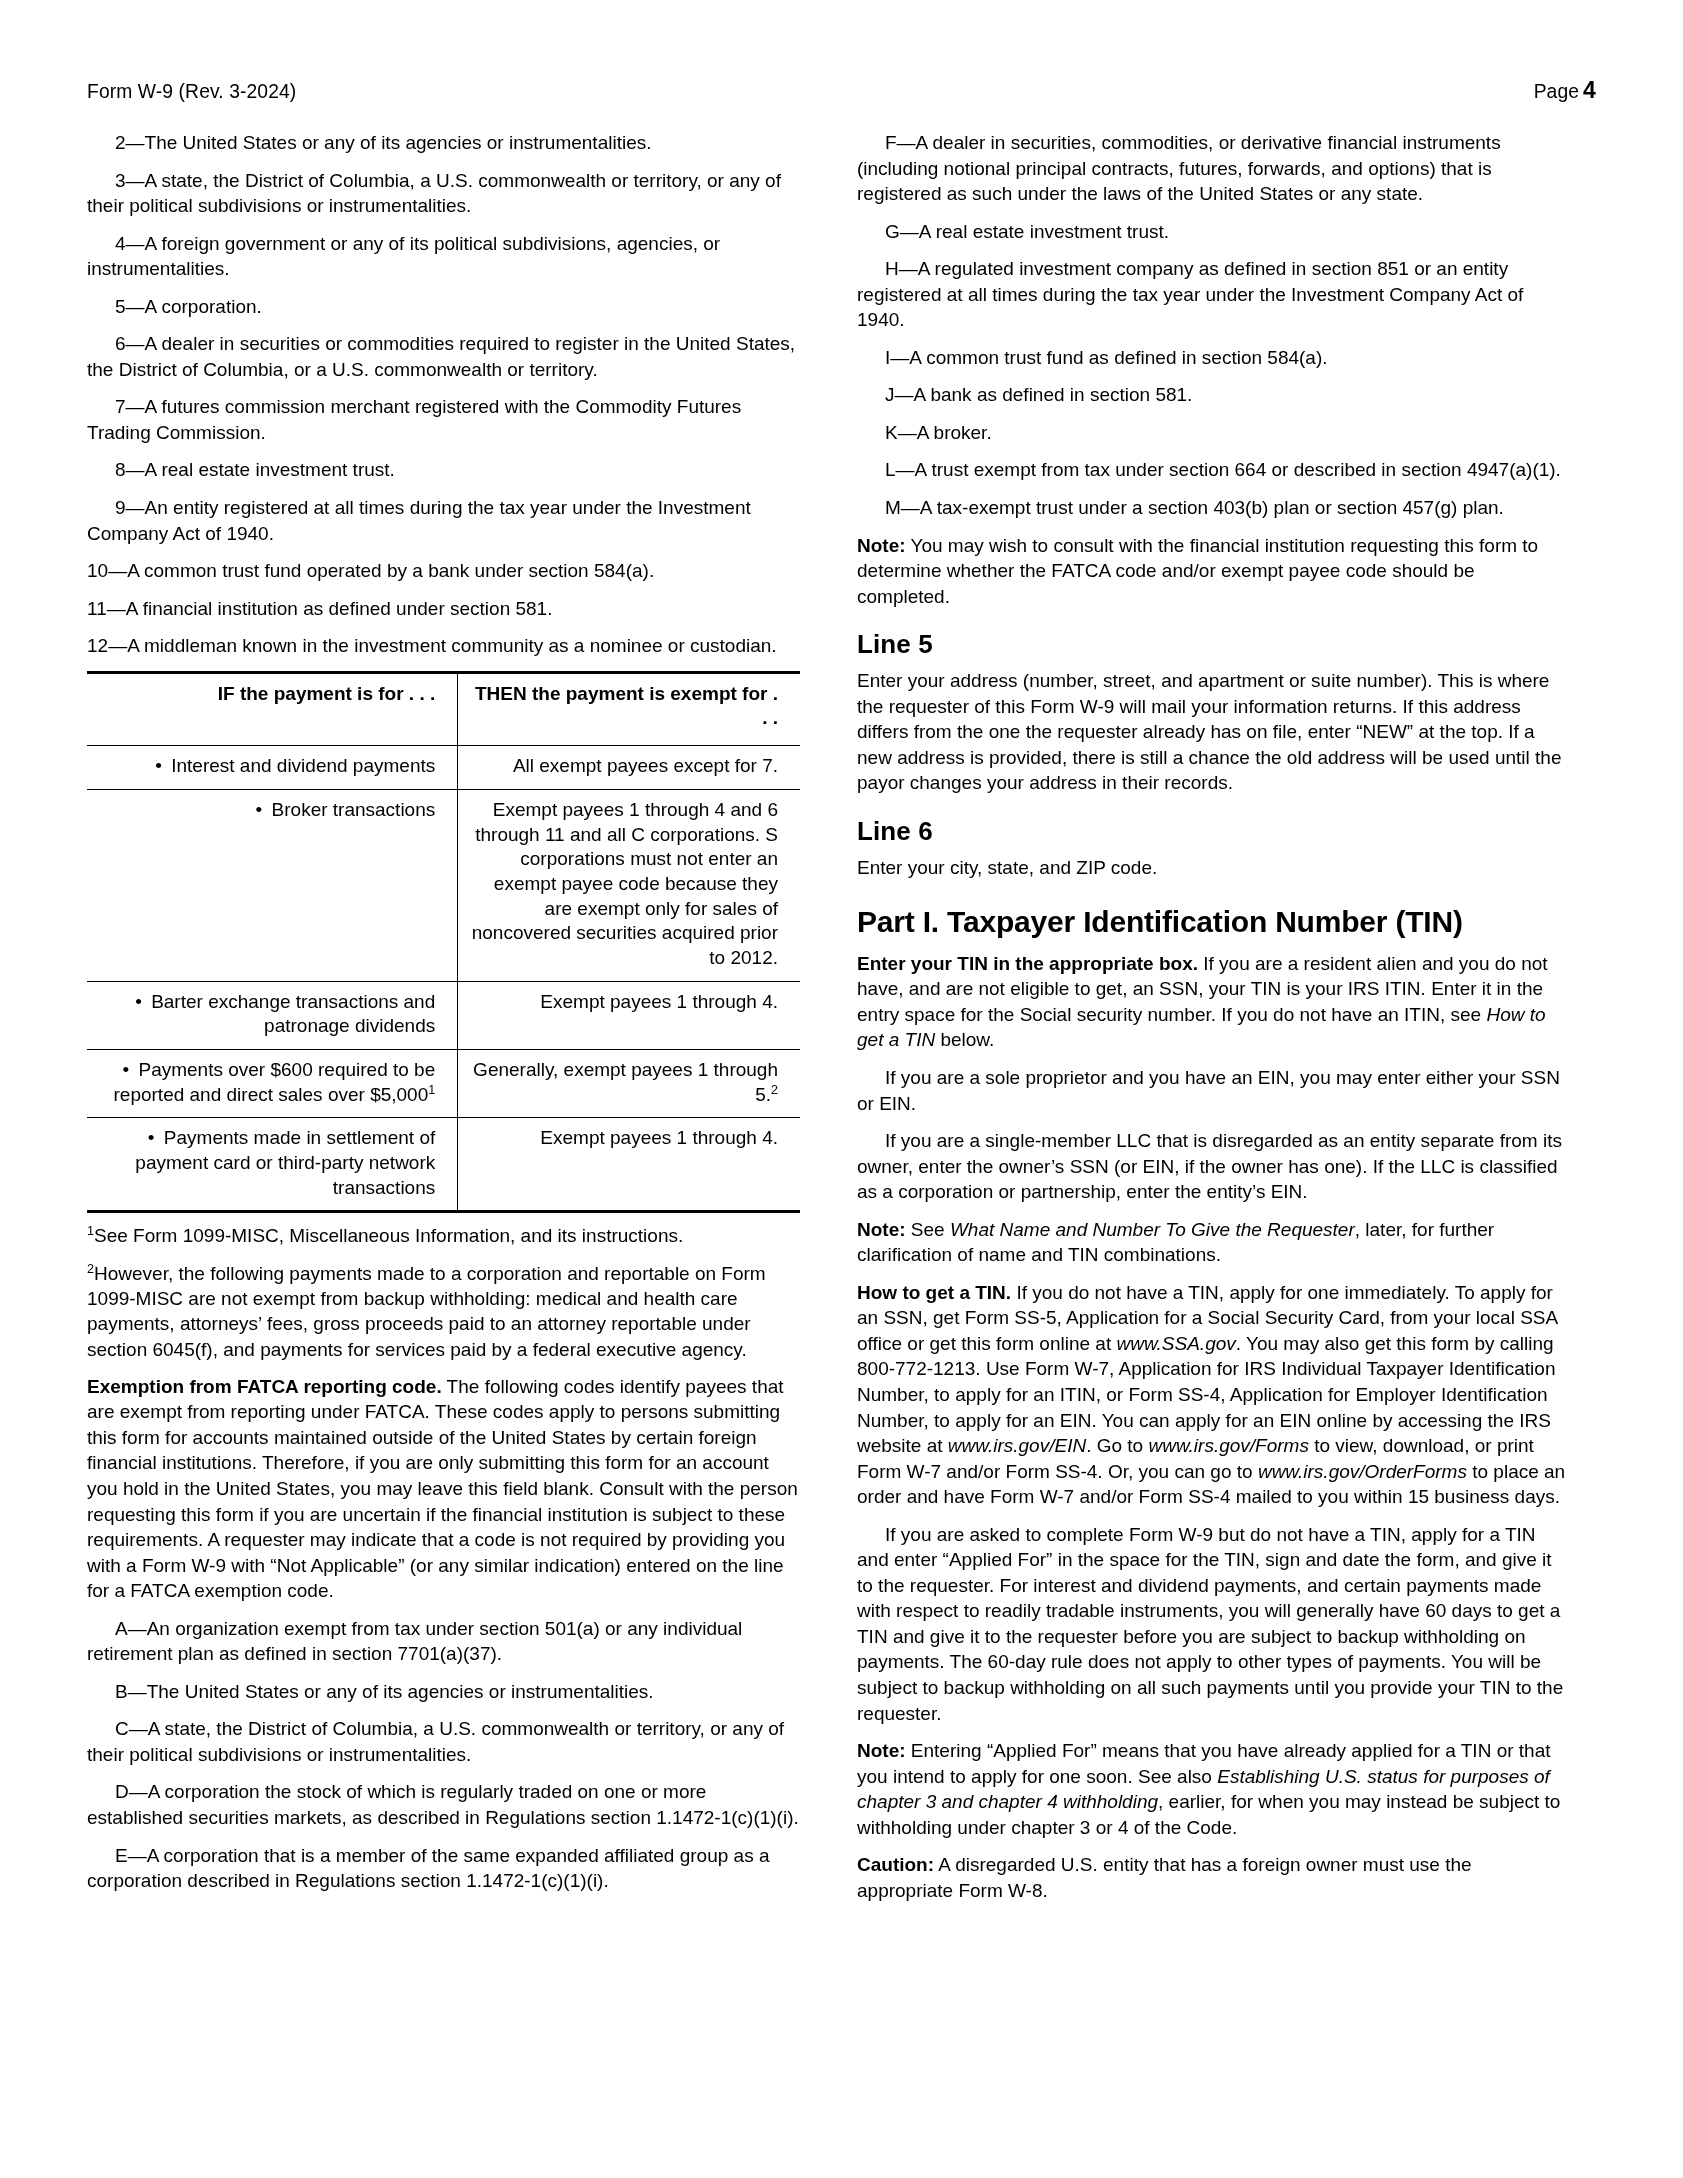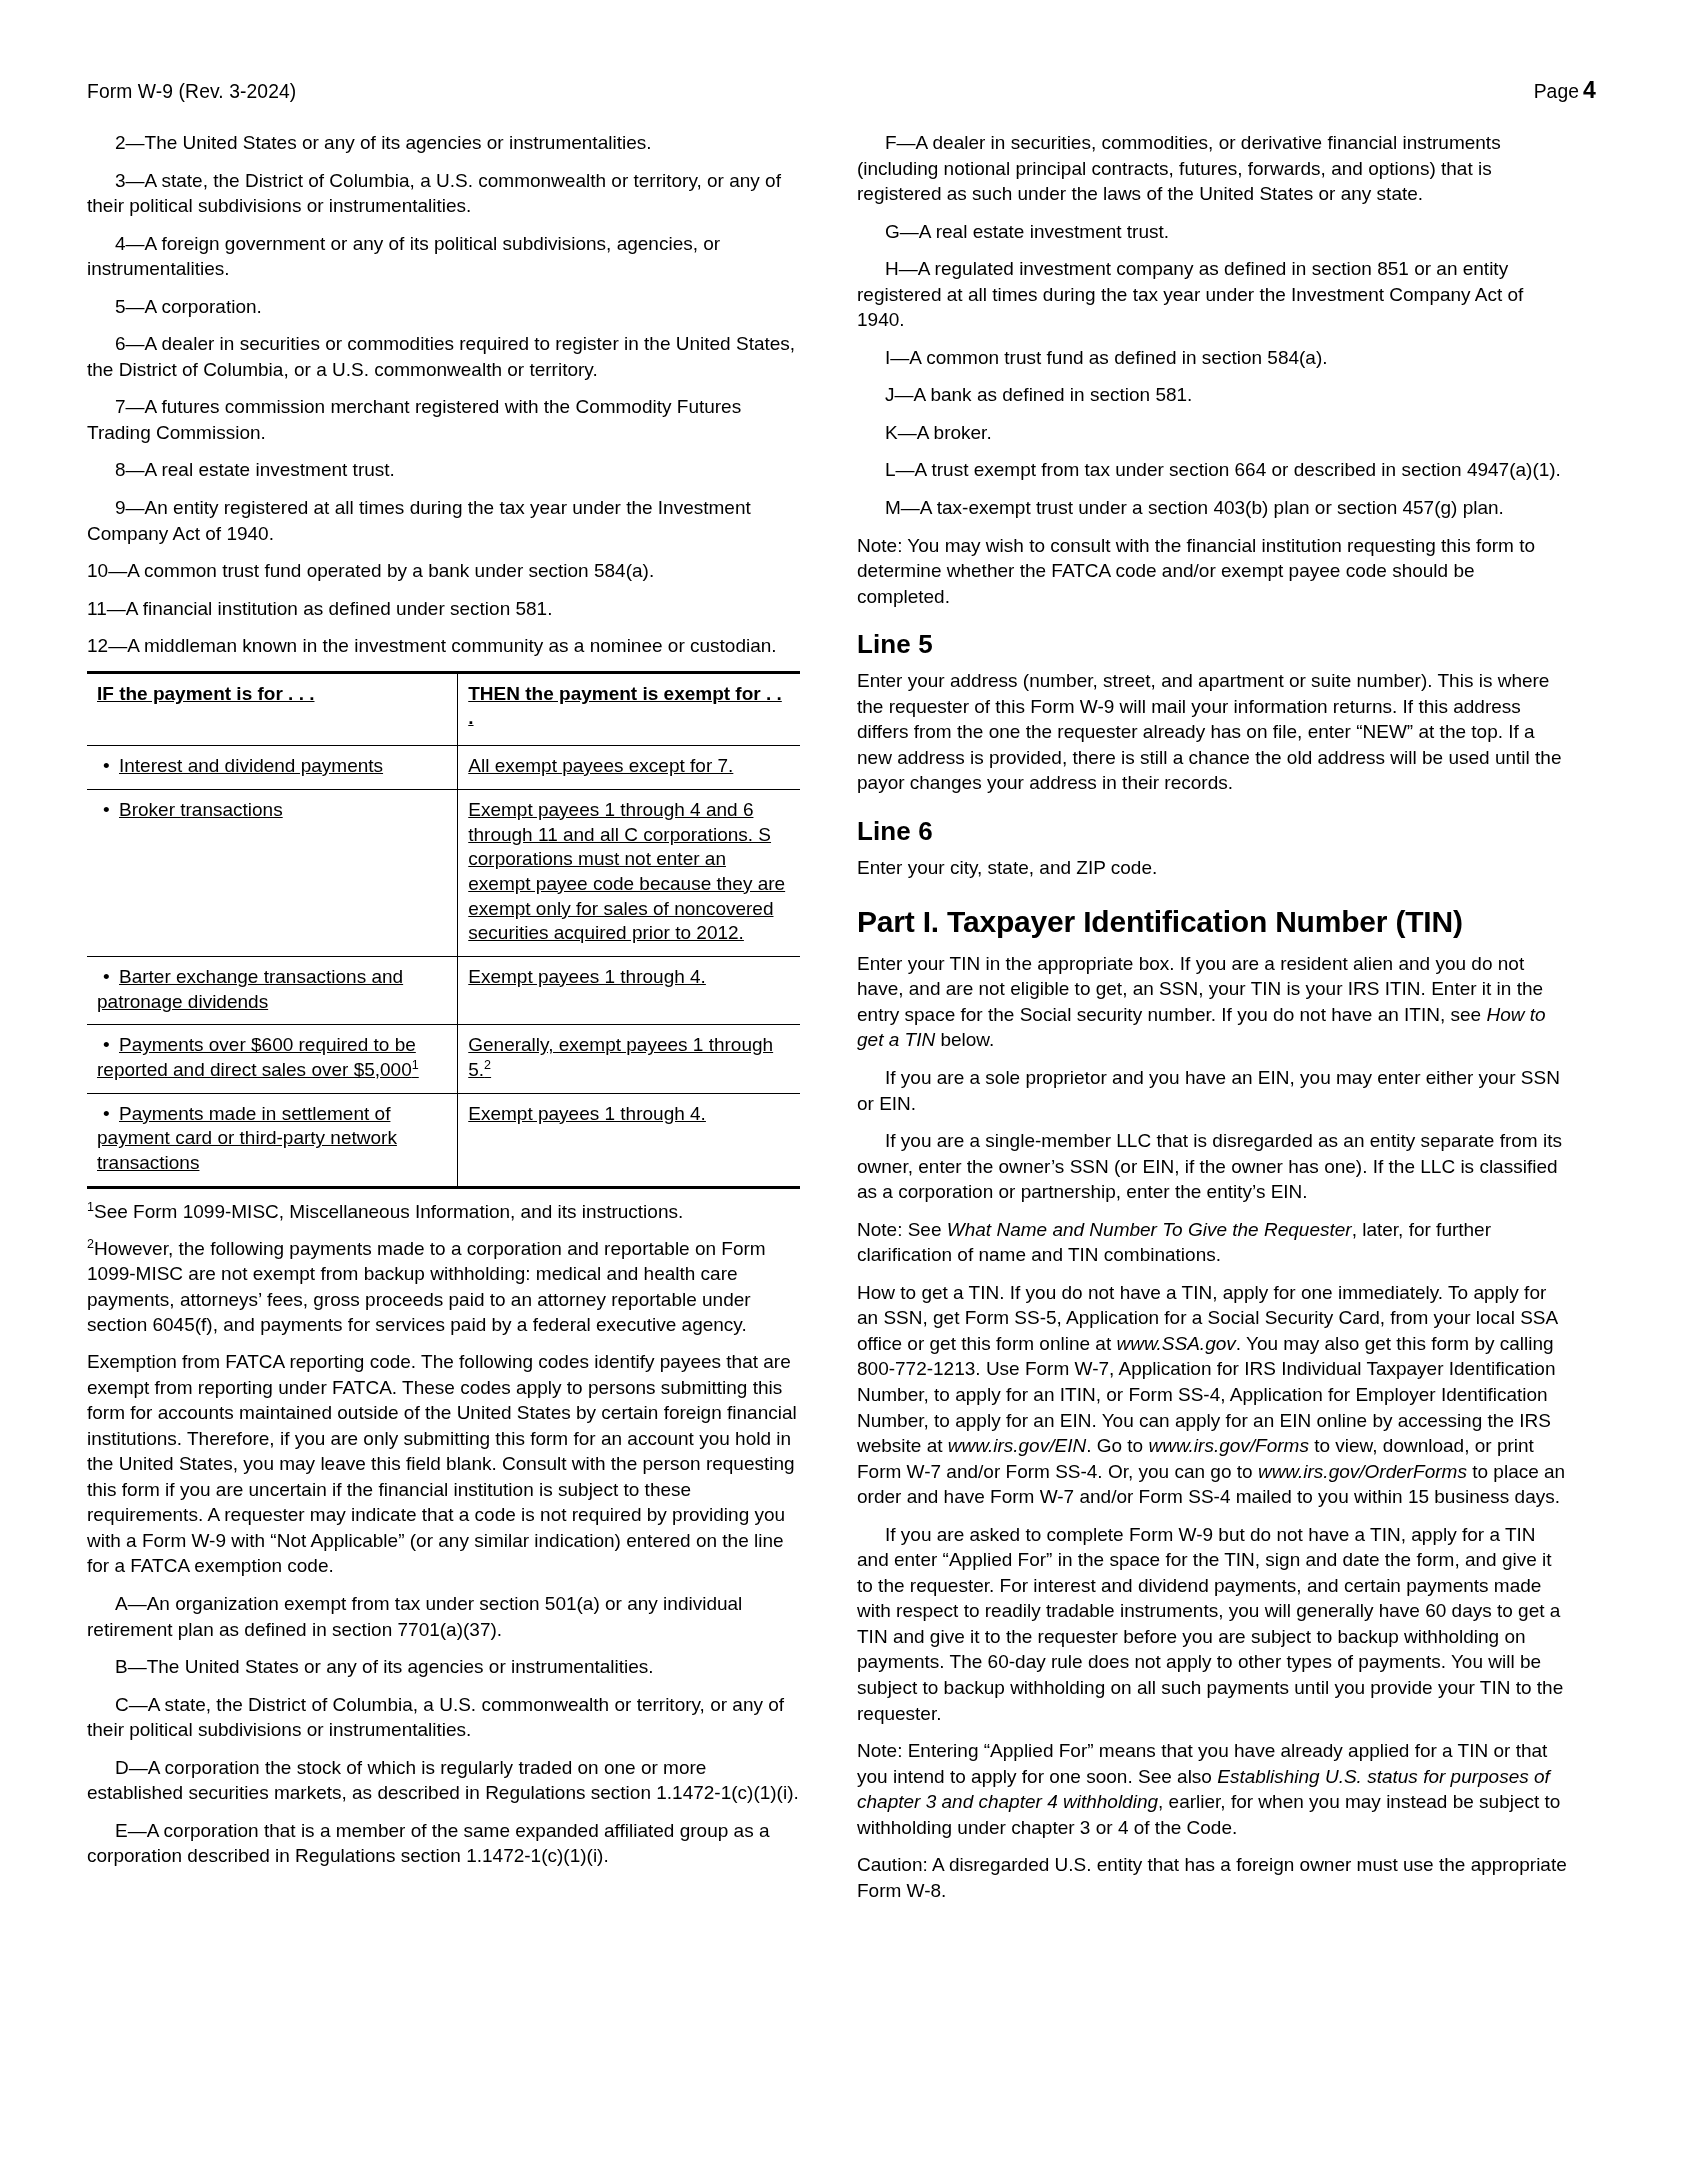--- a/index.html
+++ b/index.html
@@ -53,42 +53,41 @@
     font-size: 26px;
     margin: 18px 0 6px 0;
     letter-spacing: 0.1px;
   }
   .h-part {
     font-weight: bold;
     font-size: 30px;
     margin: 22px 0 8px 0;
     letter-spacing: -0.2px;
   }
-  b { font-weight: normal; margin-top: 28px; }
+  b { font-weight: bold; margin-top: 28px; }
   i { font-style: italic; }
   sup {
     font-size: 0.66em;
     vertical-align: super;
     line-height: 0;
   }
   
   table.chart {
     border-collapse: collapse;
     width: 100%;
     margin: 8px 0 10px 0;
     font-size: 19px;
   }
   table.chart td, table.chart th {
     border: 1px solid #000;
     vertical-align: top;
-    padding: 8px 8px 10px 10px;
+    padding: 8px 22px 10px 10px;
     line-height: 1.3;
-    text-align: left;
+    text-align: right;
     font-weight: normal;
-    text-decoration: underline;
   }
   table.chart thead th {
     font-weight: bold;
     border-top: 3px solid #000;
     border-bottom: 1px solid #000;
     padding-bottom: 14px;
   }
   table.chart thead th.first { border-left: none; border-right: 1px solid #000;}
   table.chart td.first, table.chart th.first { border-left: none; }
   table.chart td.last, table.chart th.last { border-right: none; }

